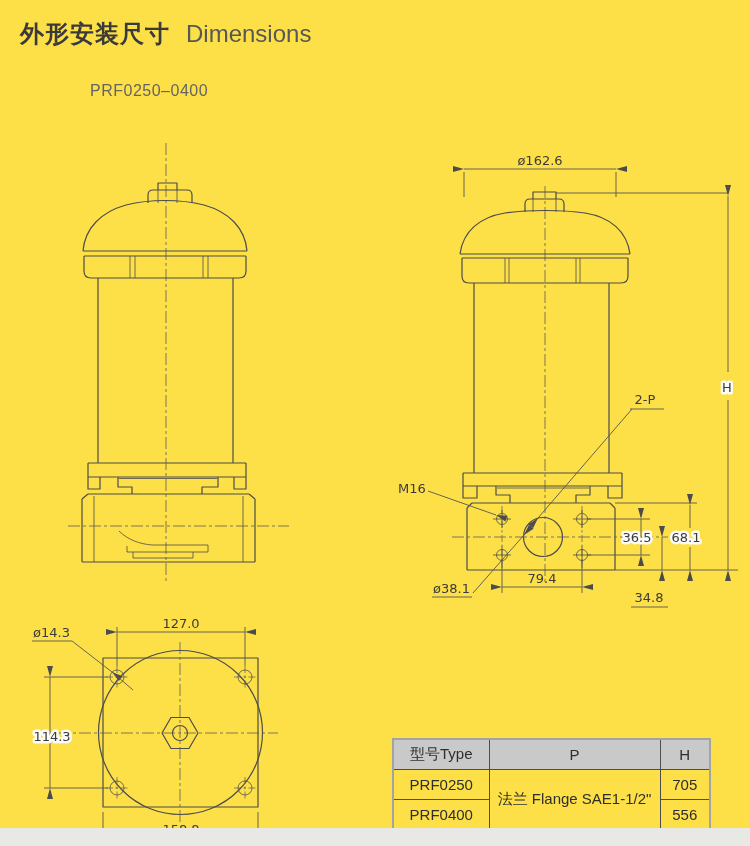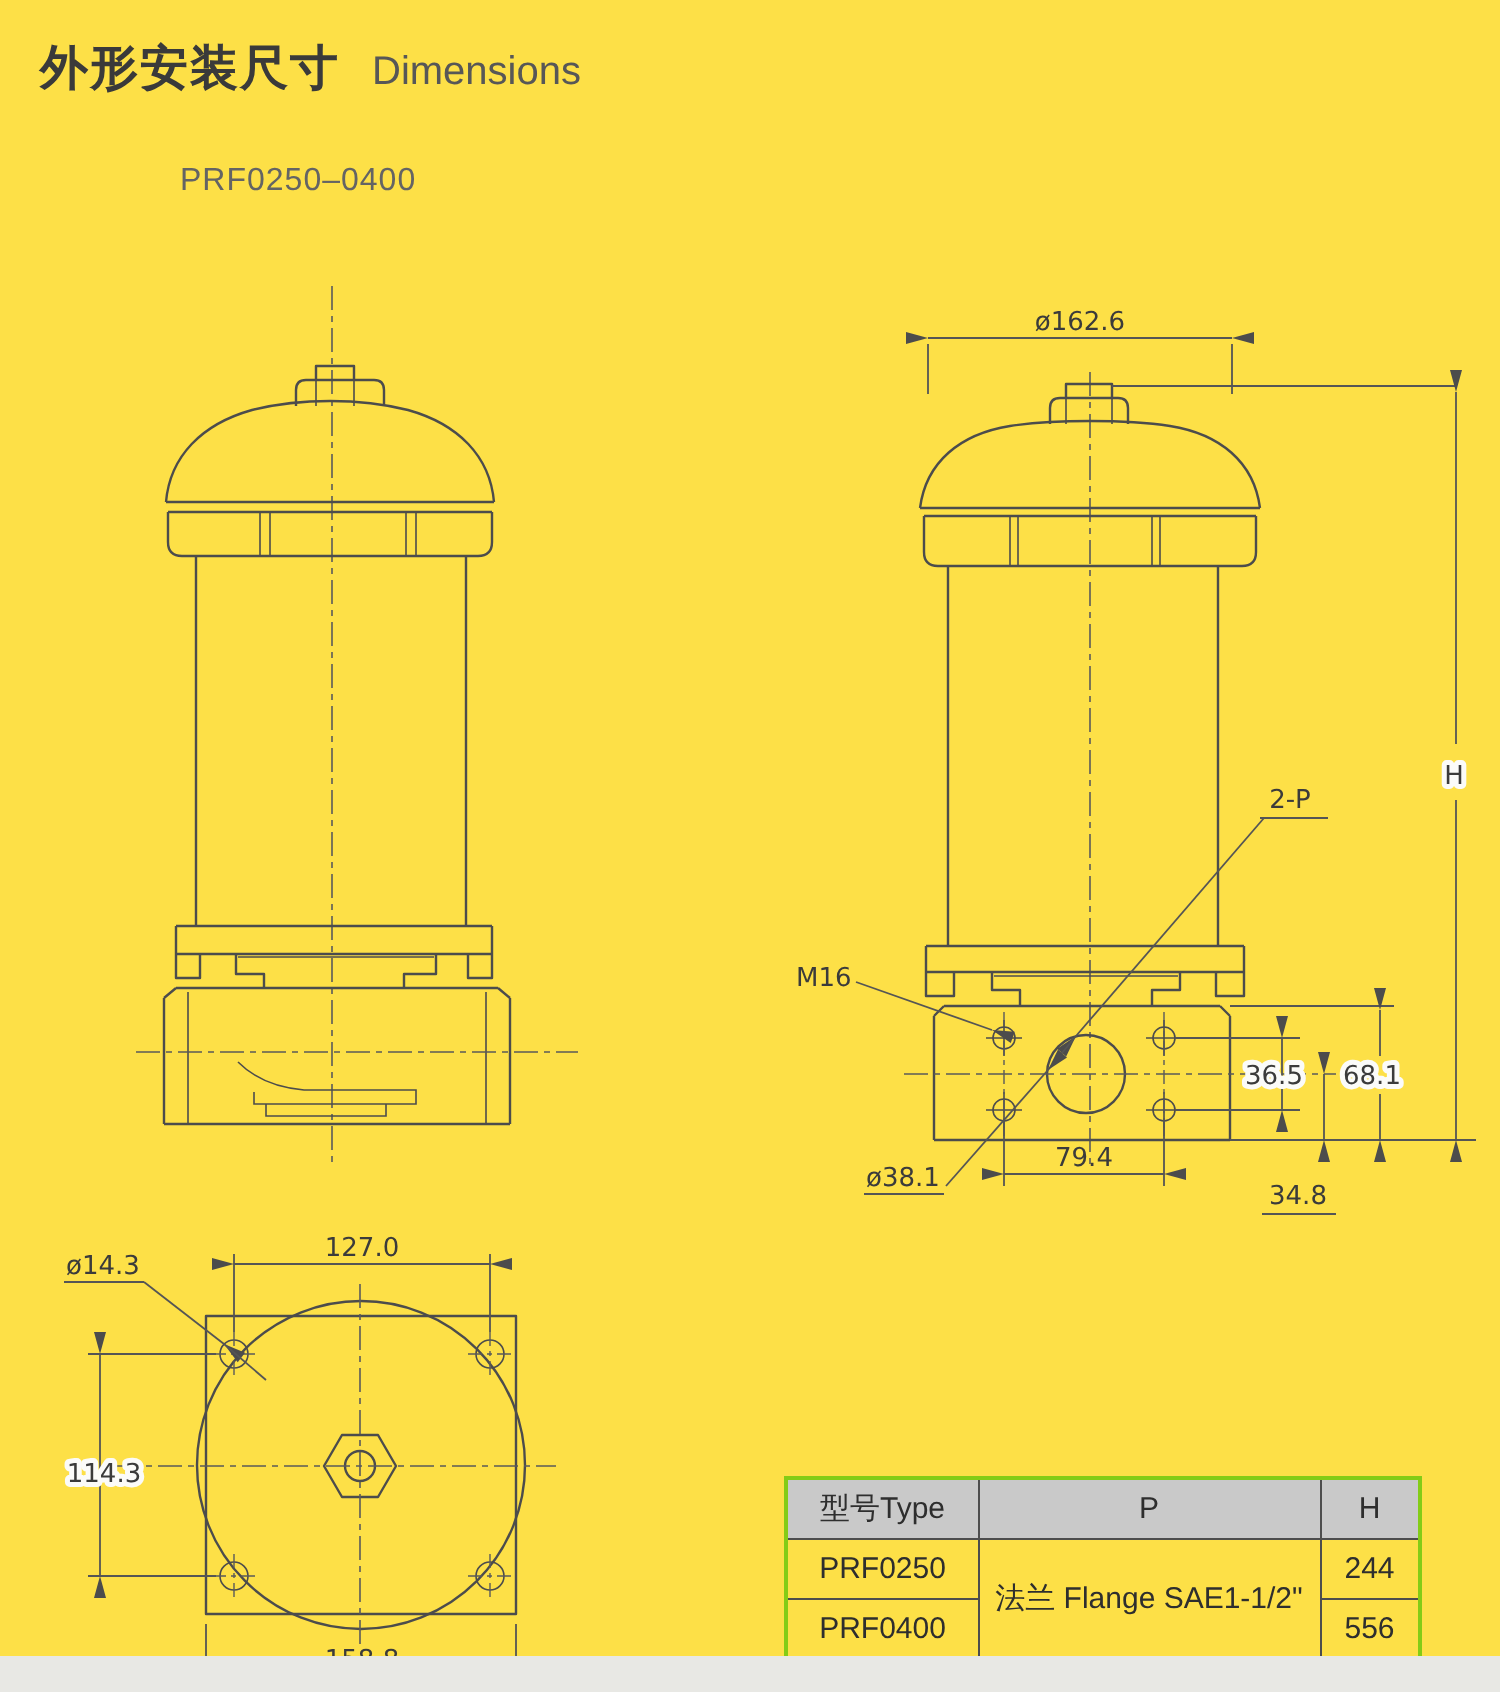--- a/index.html
+++ b/index.html
@@ -1,38 +1,38 @@
 <!DOCTYPE html>
 <html><head>
 <meta charset="utf-8">
 <style>
   html,body{margin:0;padding:0;background:#e8e8e4;}
   #page{position:relative;width:750px;height:828px;background:#fde047;overflow:hidden;
         font-family:"Liberation Sans","DejaVu Sans",sans-serif;}
   
   #titlebar{position:absolute;left:20px;top:18px;display:flex;align-items:baseline;gap:16px;}
   #title-zh{font-size:24px;font-weight:bold;color:#3a3a3a;letter-spacing:1px;}
-  #title-en{font-size:20px;color:#575757;}
+  #title-en{font-size:24px;color:#575757;}
   #subtitle{position:absolute;left:70px;top:82px;font-size:16px;color:#646464;letter-spacing:.5px;margin-left:20px;}
   
   #drawing{position:absolute;left:0;top:0;}
   .ol{stroke:#4c4c4c;stroke-width:1.2;fill:none;stroke-linejoin:round;}
   .tl{stroke:#4c4c4c;stroke-width:.8;fill:none;}
   .dl{stroke:#555;stroke-width:.9;fill:none;}
   .cl{stroke:#5a5a5a;stroke-width:.8;fill:none;stroke-dasharray:12 3 3 3;}
   .cl2{stroke:#5a5a5a;stroke-width:.7;fill:none;stroke-dasharray:7 2.5 2.5 2.5;}
   .dim{font-family:"DejaVu Sans",sans-serif;font-size:13px;fill:#3b3b3b;}
   .mid{text-anchor:middle;}
   .halo{paint-order:stroke fill;stroke:#fbfbf9;stroke-width:5px;stroke-linejoin:round;}
   marker{overflow:visible;}
   
   #spec-table{position:absolute;left:392px;top:738px;border-collapse:collapse;table-layout:fixed;
               font-size:15px;color:#2e2e2e;}
   #spec-table th,#spec-table td{border:1px solid #4d4d4d;text-align:center;padding:0;height:29px;}
-  #spec-table{border:2px solid #84cc16;}
+  #spec-table{border:2px solid #a3a3a3;}
   #spec-table th{background:#c9c9c9;font-weight:normal;}
   #spec-table .c-type{width:96px;} #spec-table .c-p{width:171px;} #spec-table .c-h{width:50px;}
 </style>
 </head>
 <body>
 
 <div id="page">
 
   <div id="titlebar">
     <span id="title-zh">外形安装尺寸</span>
@@ -232,21 +232,21 @@
       </colgroup>
     <tbody>
         <tr>
       <th>型号Type</th>
       <th>P</th>
       <th>H</th>
     </tr>
     <tr>
       <td>PRF0250</td>
       <td rowspan="2">法兰 Flange SAE1-1/2"</td>
-      <td>244</td>
+      <td>705</td>
     </tr>
     <tr>
       <td>PRF0400</td>
       <td>556</td>
     </tr>
   </tbody>
     </table>
 
 </div>
 

